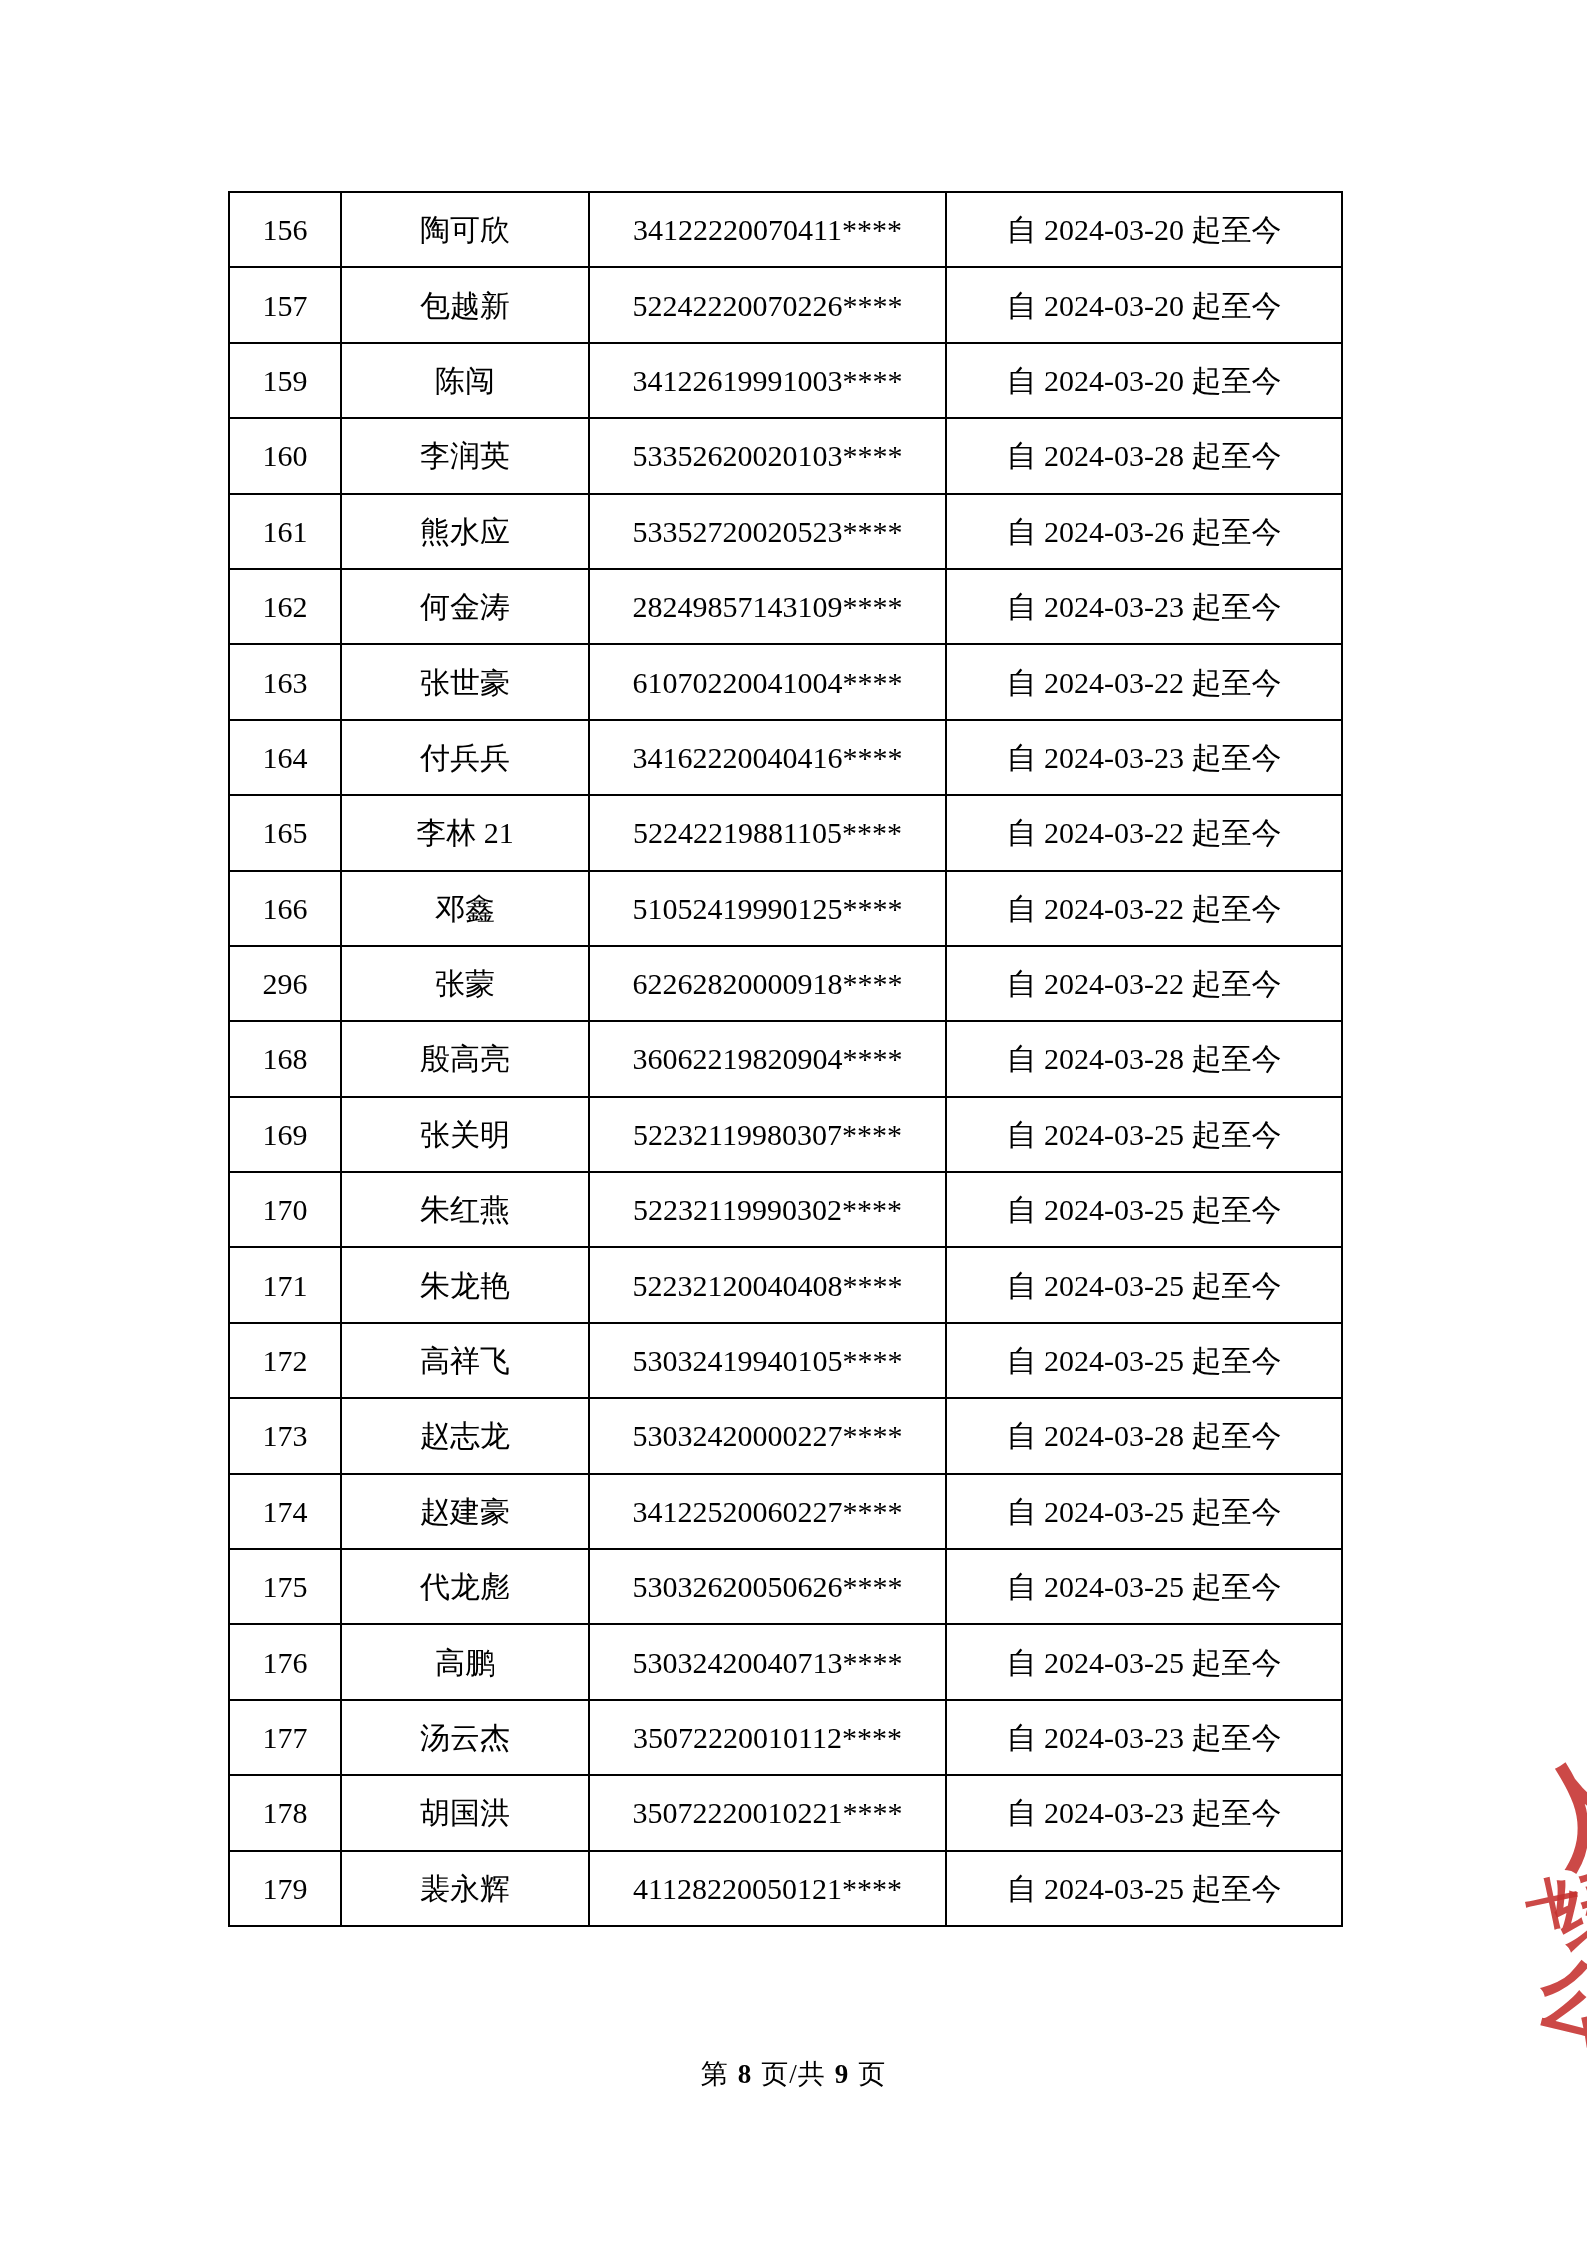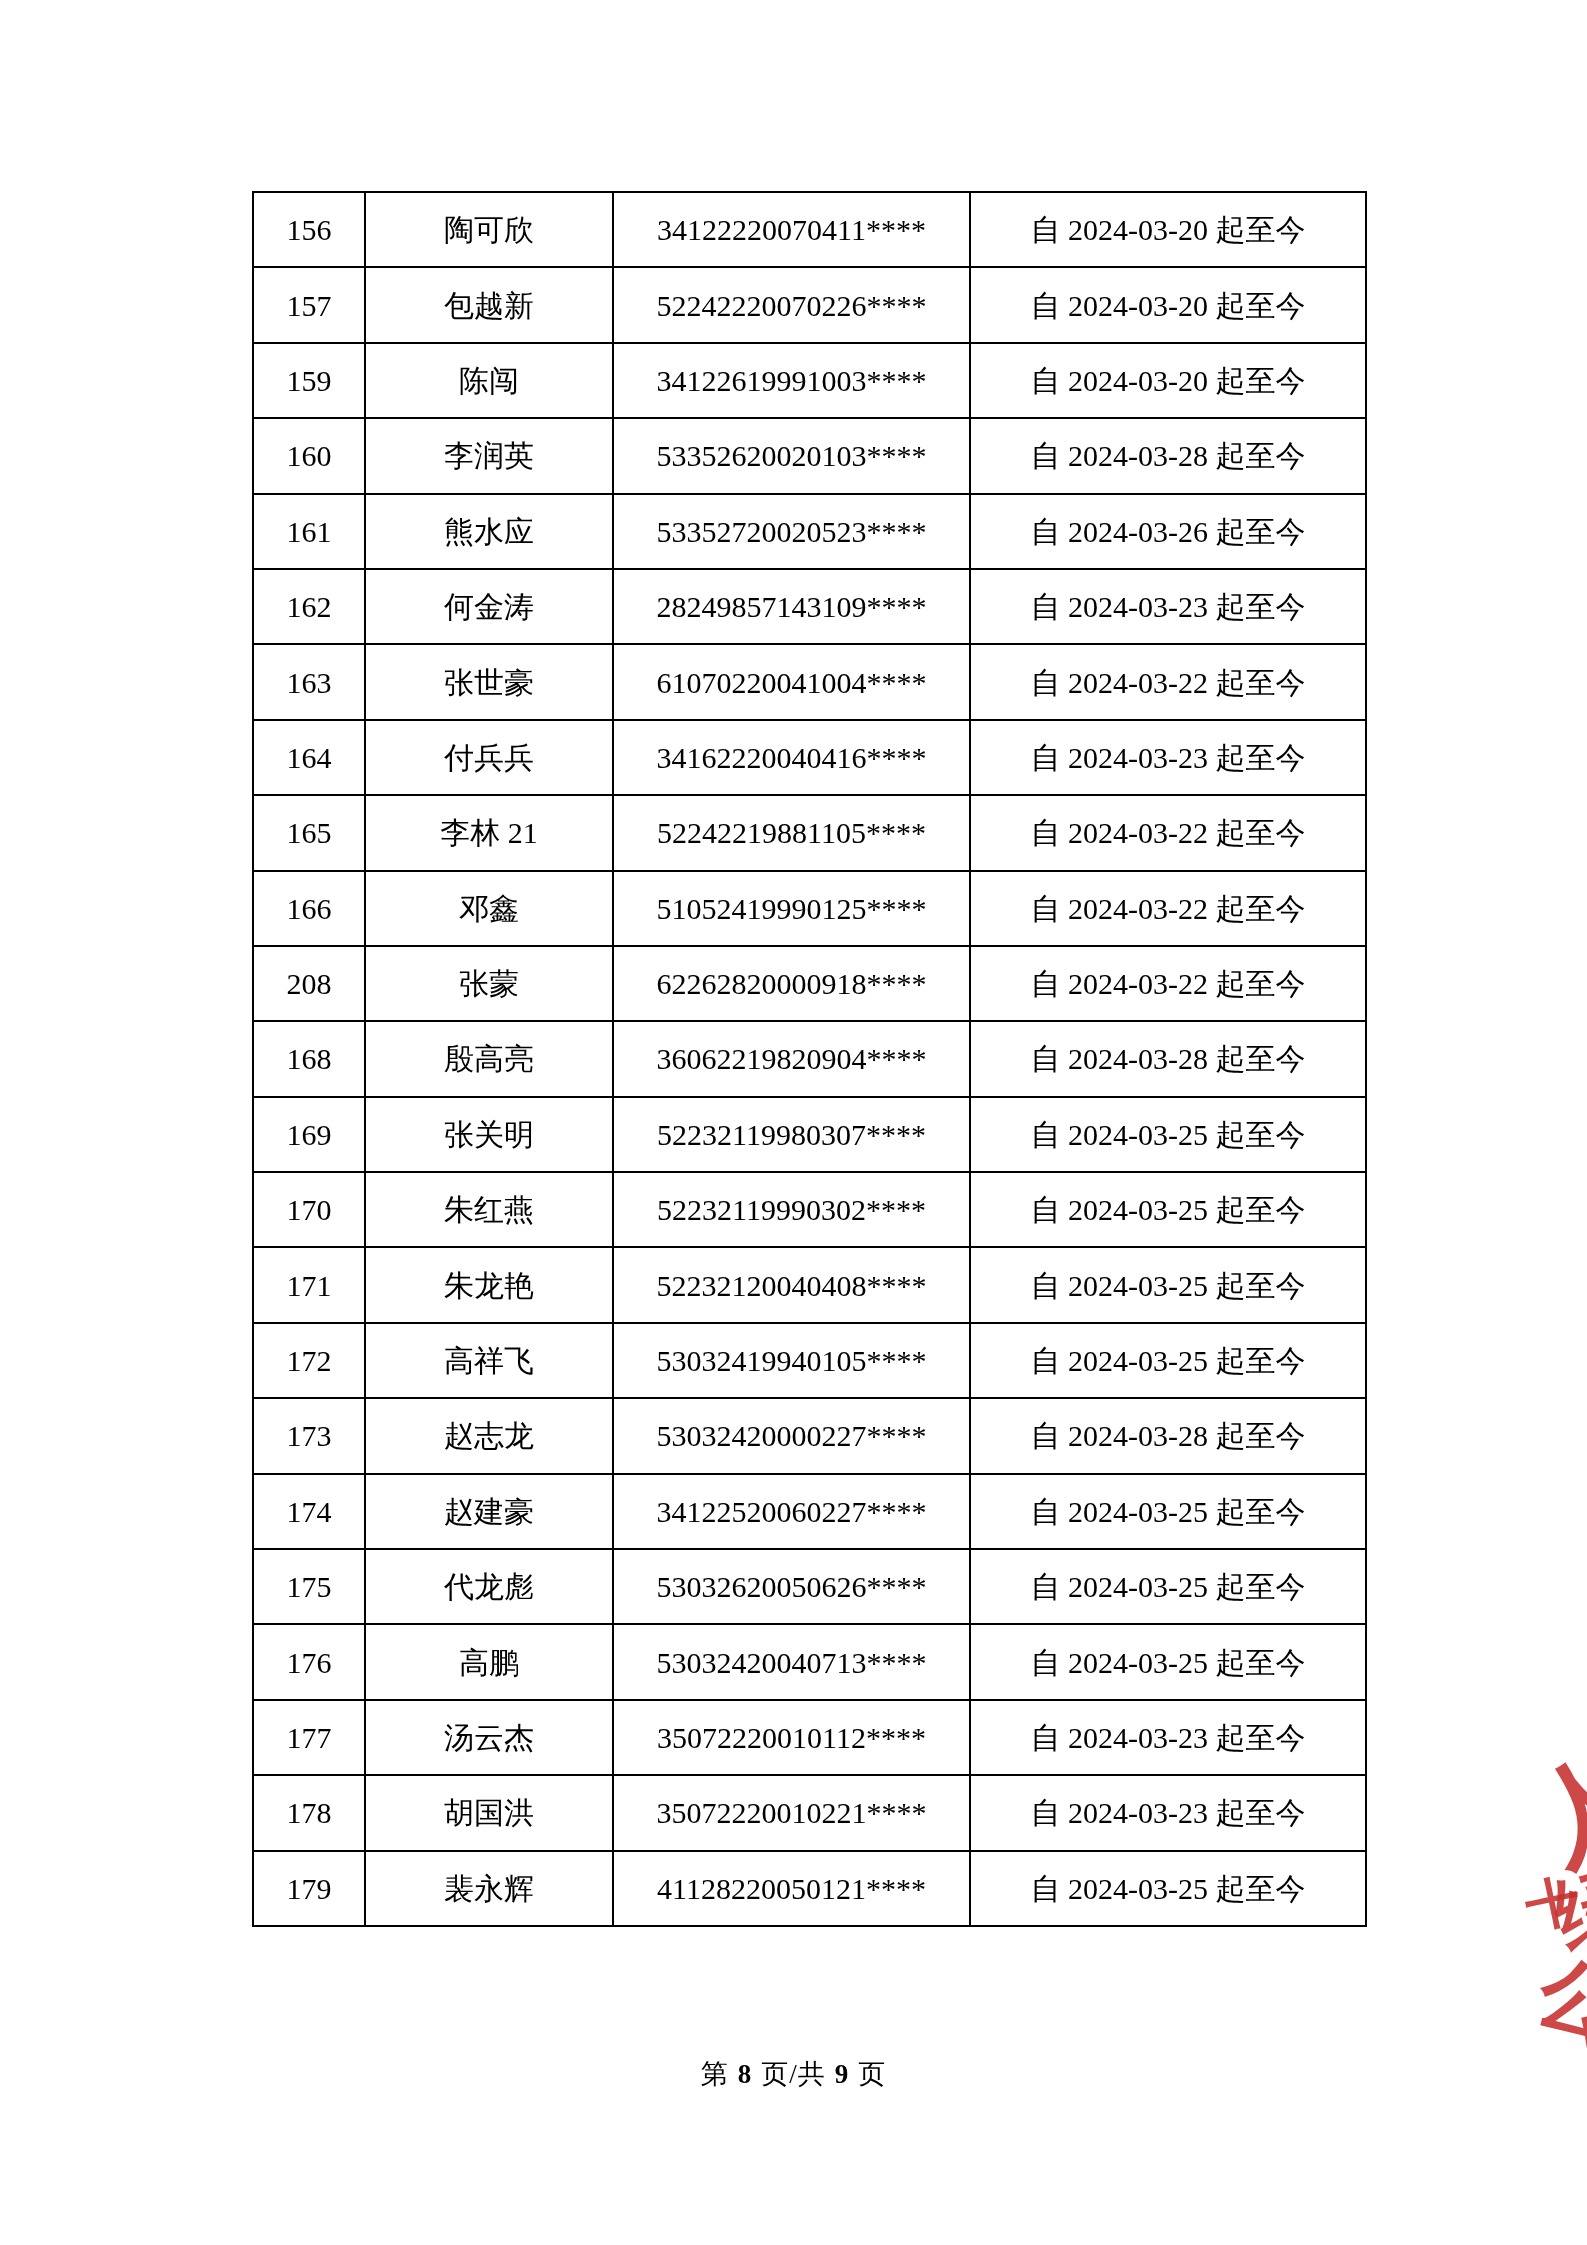--- a/index.html
+++ b/index.html
@@ -3,21 +3,21 @@
 <meta charset="utf-8">
 <style>
   html,body{margin:0;padding:0;}
   body{
     width:1587px;height:2245px;position:relative;background:#ffffff;
     font-family:"Liberation Serif","DejaVu Serif",serif;color:#000;
     overflow:hidden;
   }
   .page{position:absolute;left:0;top:0;width:1587px;height:2245px;overflow:hidden;background:#fff;}
   table.roster{
-    position:absolute;left:252px;top:191px;width:1113px;
+    position:absolute;left:228px;top:191px;width:1113px;
     border-collapse:collapse;table-layout:fixed;
   }
   table.roster td{
     border:2px solid #000;
     height:73.4px;
     padding:0 4px;
     text-align:center;vertical-align:middle;
     font-size:30px;line-height:1.1;
     white-space:nowrap;overflow:hidden;
   }
@@ -122,21 +122,21 @@
   </tr>
 
   <tr>
     <td>166</td>
     <td>邓鑫</td>
     <td>51052419990125****</td>
     <td>自 2024-03-22 起至今</td>
   </tr>
 
   <tr>
-    <td>208</td>
+    <td>296</td>
     <td>张蒙</td>
     <td>62262820000918****</td>
     <td>自 2024-03-22 起至今</td>
   </tr>
 
   <tr>
     <td>168</td>
     <td>殷高亮</td>
     <td>36062219820904****</td>
     <td>自 2024-03-28 起至今</td>

